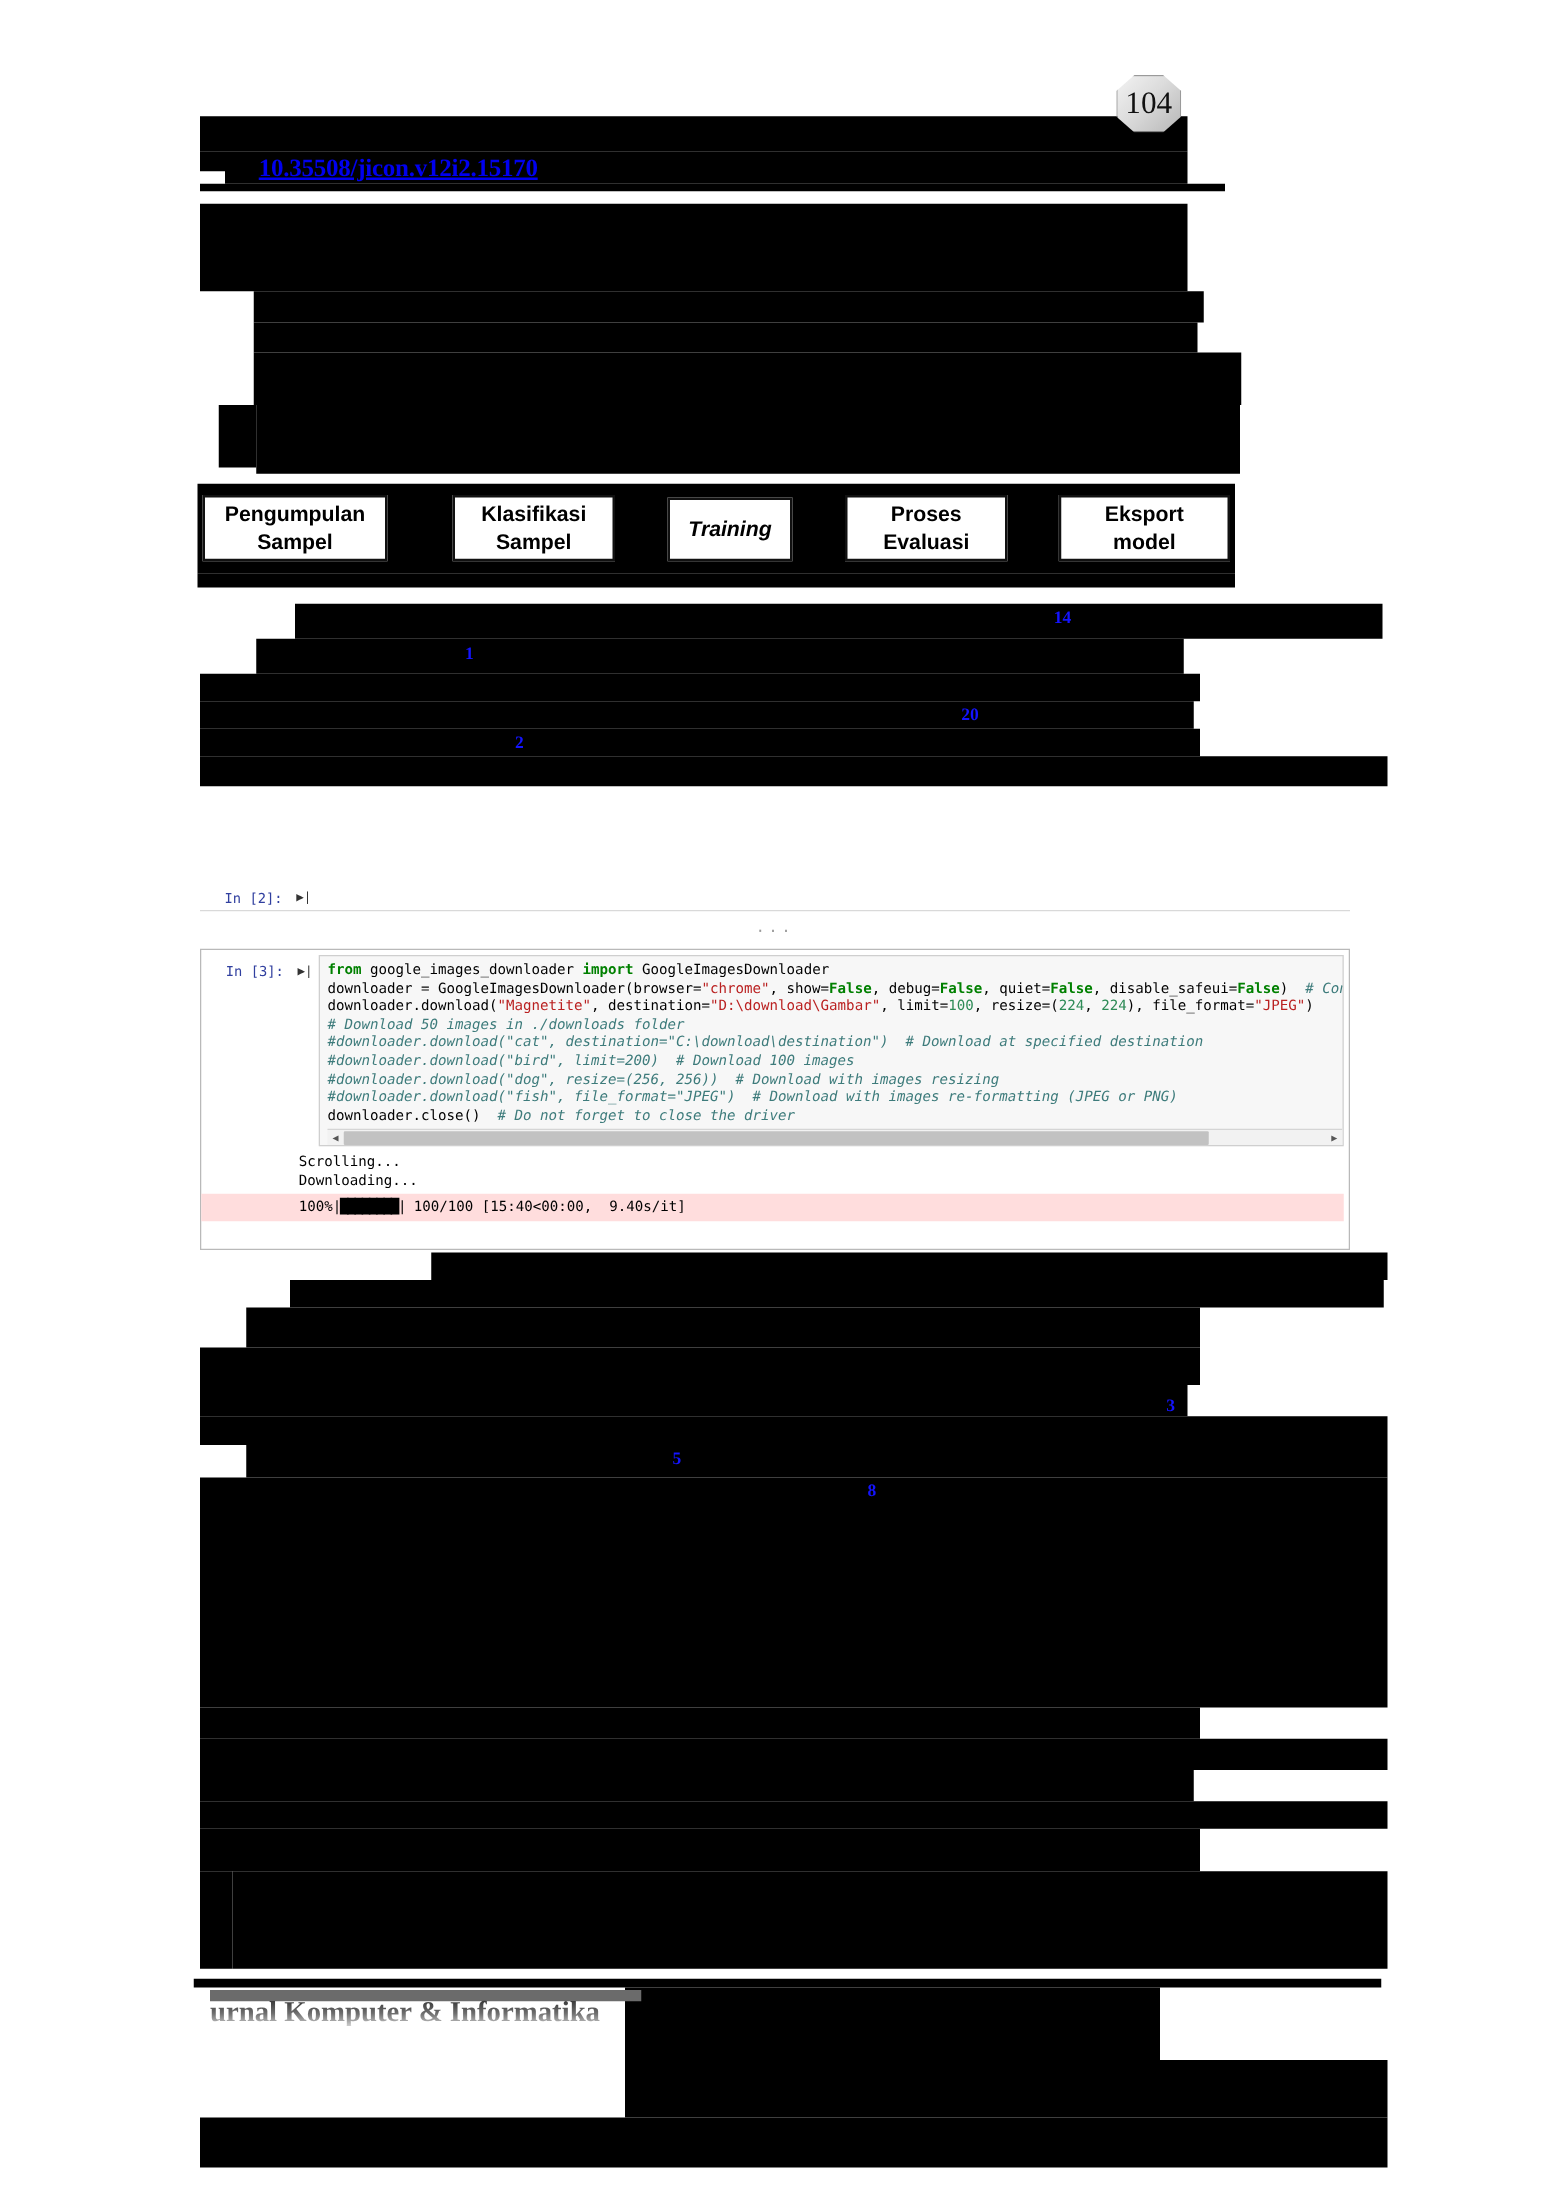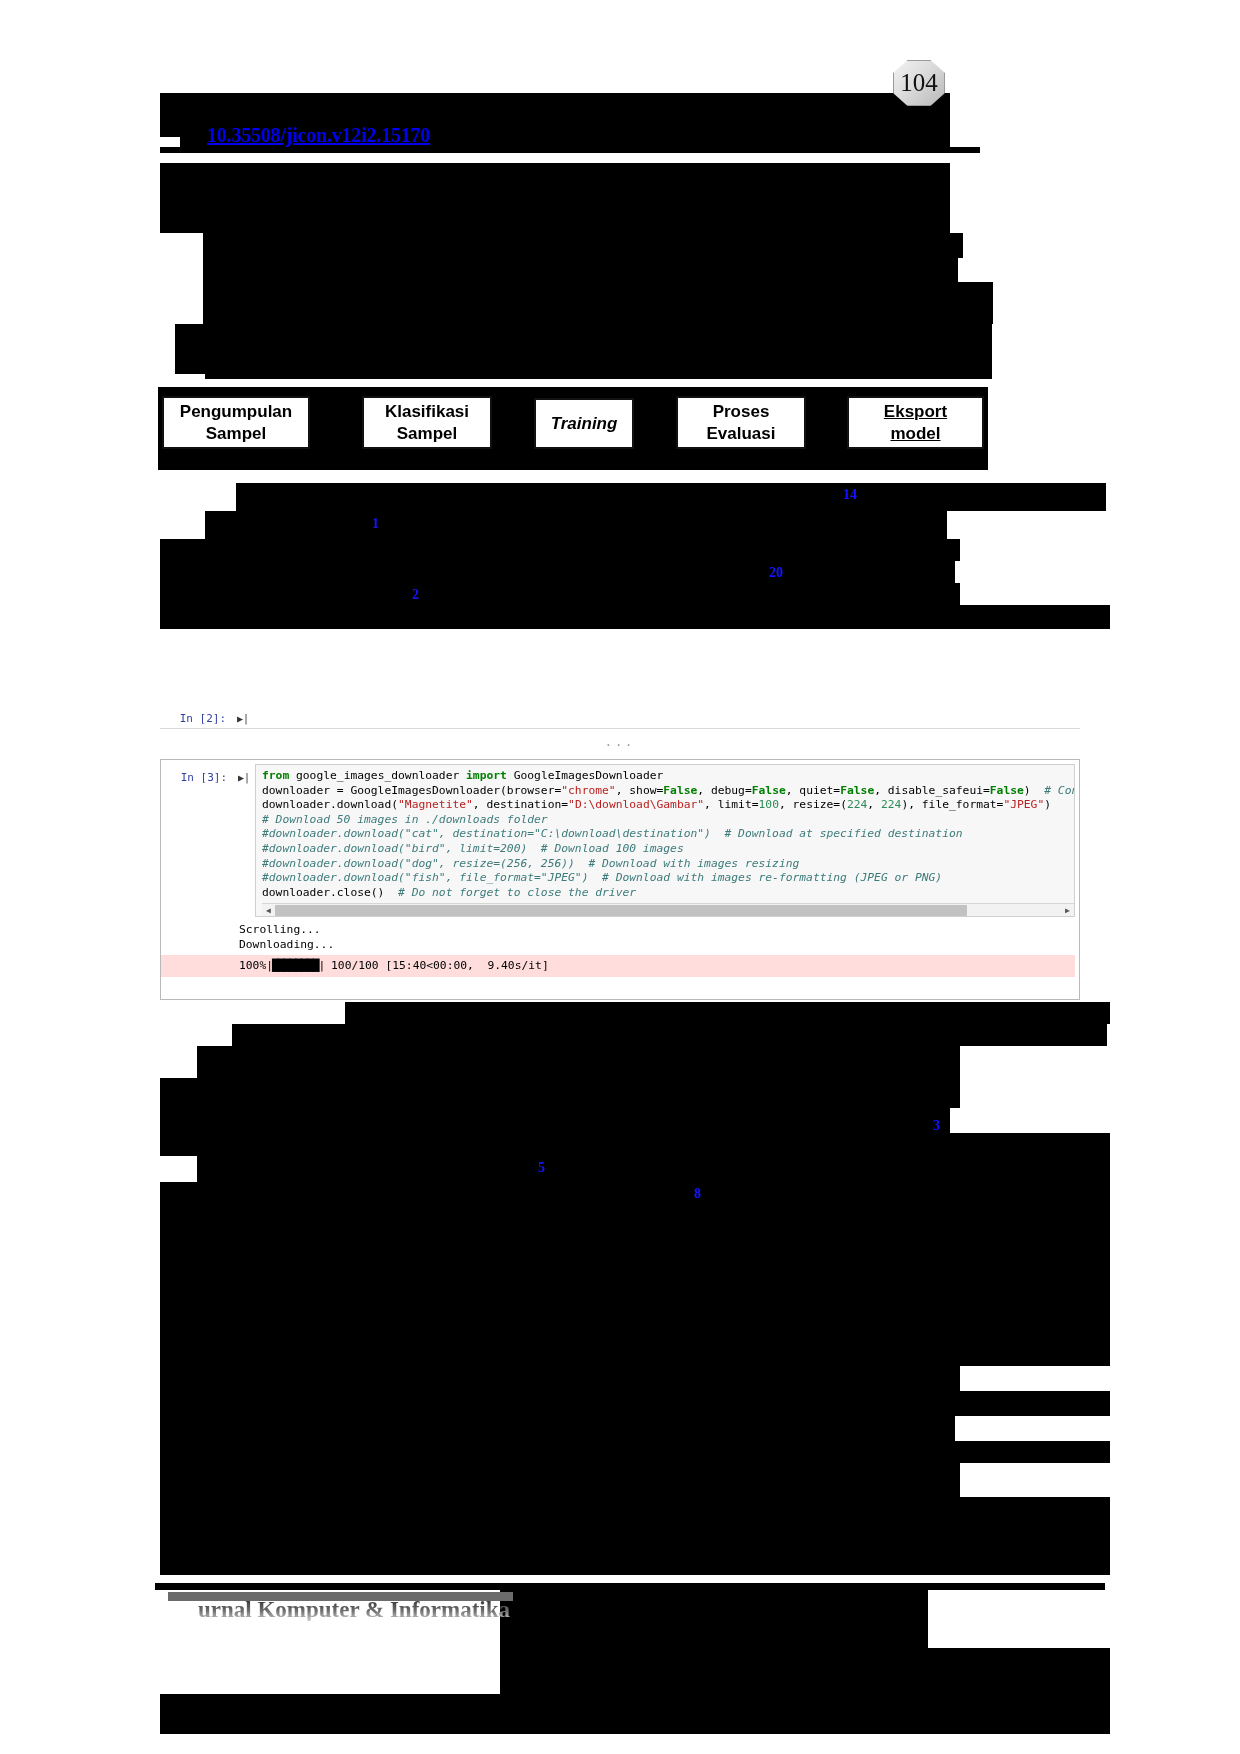--- a/index.html
+++ b/index.html
@@ -248,21 +248,21 @@
 
   <div class="flow-box italic" style="left:534px; top:398px; width:100px; height:51px;">
     <span style="white-space:pre-line;">Training</span>
   </div>
 
   <div class="flow-box" style="left:676px; top:396px; width:130px; height:53px;">
     <span style="white-space:pre-line;">Proses
 Evaluasi</span>
   </div>
 
-  <div class="flow-box" style="left:847px; top:396px; width:137px; height:53px;text-decoration:underline;">
+  <div class="flow-box" style="left:847px; top:396px; width:137px; height:53px;">
     <span style="white-space:pre-line;">Eksport
 model</span>
   </div>
 
   <div class="redact" style="left:158px; top:459px; width:830px; height:11px;"></div>
 
   <div class="redact" style="left:236px; top:483px; width:870px; height:28px;"></div>
   <span class="cite-num" style="left:843px; top:487px;">14</span>
 
   <div class="redact" style="left:205px; top:511px; width:742px; height:28px;"></div>
@@ -341,20 +341,20 @@
   <div class="redact" style="left:160px; top:1416px; width:795px; height:25px;"></div>
   <div class="redact" style="left:160px; top:1441px; width:950px; height:22px;"></div>
   <div class="redact" style="left:160px; top:1463px; width:800px; height:34px;"></div>
   <div class="redact" style="left:186px; top:1497px; width:924px; height:78px;"></div>
   <div class="redact" style="left:160px; top:1497px; width:26px; height:78px;"></div>
 
   <div class="redact" style="left:155px; top:1583px; width:950px; height:7px;"></div>
 
   <div class="footer-logo" style="left:168px; top:1592px;">
     <div class="logo-strip"></div>
-    <div class="logo-sub" style="margin-left:30px;">urnal Komputer &amp; Informatika</div>
+    <div class="logo-sub" style="">urnal Komputer &amp; Informatika</div>
   </div>
 
   <div class="redact" style="left:500px; top:1590px; width:428px; height:58px;"></div>
   <div class="redact" style="left:500px; top:1648px; width:610px; height:46px;"></div>
   <div class="redact" style="left:160px; top:1694px; width:950px; height:40px;"></div>
 
 </div>
 
 </body></html>

